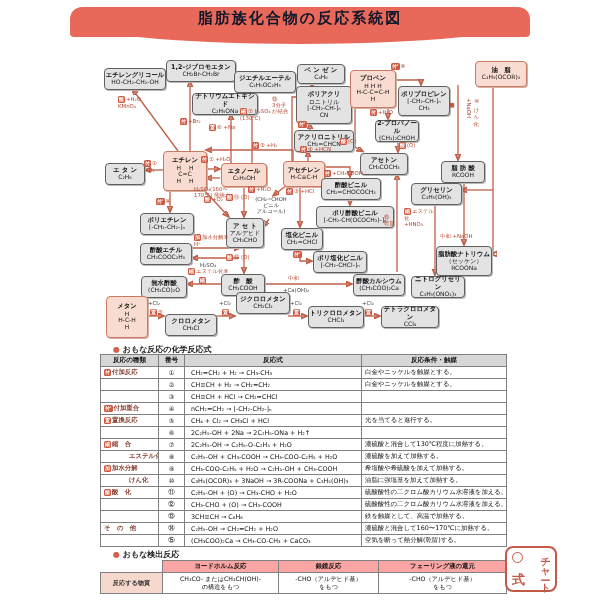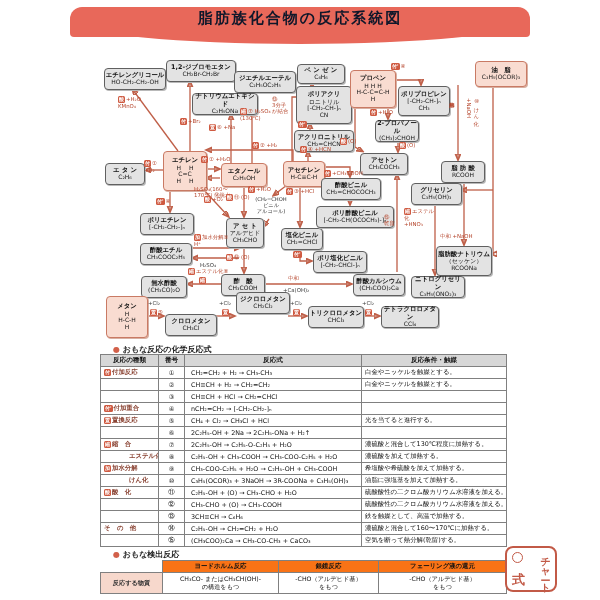--- a/index.html
+++ b/index.html
@@ -39,21 +39,21 @@
        white-space:nowrap;}
   .rxn th{background:#d7d7d7;font-weight:bold;text-align:center;font-size:6.6px;}
   .rxn td.tcell{color:#8a4434;font-weight:bold;}
   .rxn td.tcell.indent{padding-left:28px;}
   .rxn td.ncell{text-align:center;}
   .rxn td.fcell{padding-left:6px;}
   
   .det{position:absolute;left:100px;top:560px;z-index:5;font-size:6.2px;color:#111;
        table-layout:fixed;width:406px;}
   .det th,.det td{border:1px solid #808080;padding:0 2px;text-align:center;}
-  .det th{background:#f97316;font-weight:bold;height:11px;font-size:6.4px;}
+  .det th{background:#fca5a5;font-weight:bold;height:11px;font-size:6.4px;}
   .det td{height:20px;white-space:pre-line;line-height:1.25;}
   .det .rowlab{background:#f7d8cc;font-weight:bold;color:#333;}
   .det .nob{border:none;background:#fff;}
   
   .stamp{position:absolute;left:505px;top:546px;width:48px;height:42px;z-index:5;
          border:2px solid #c25a47;border-radius:8px;color:#c25a47;background:#fff;}
   .stamp-right{position:absolute;right:3px;top:2px;writing-mode:vertical-rl;
          font-size:10px;font-weight:bold;letter-spacing:1px;}
   .stamp-left{position:absolute;left:5px;bottom:1px;font-size:13px;font-weight:bold;}
   .stamp-mark{position:absolute;left:5px;top:4px;width:9px;height:9px;border:1.5px solid #c25a47;

